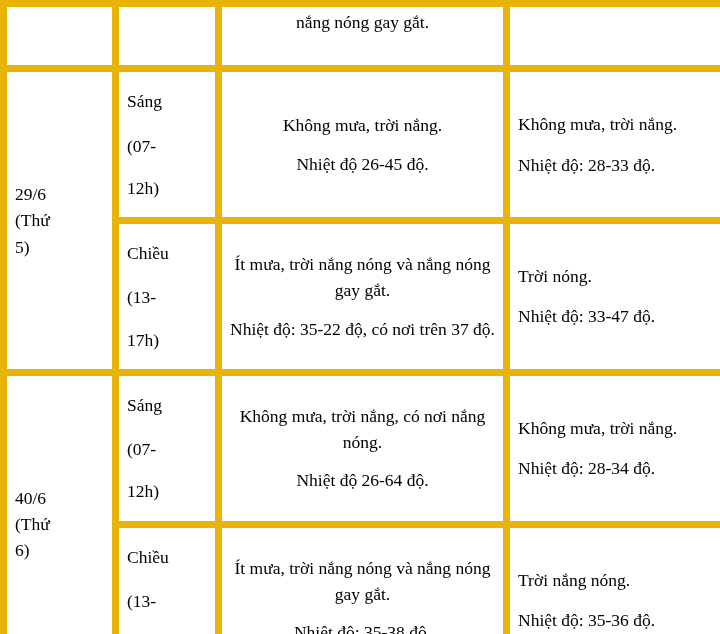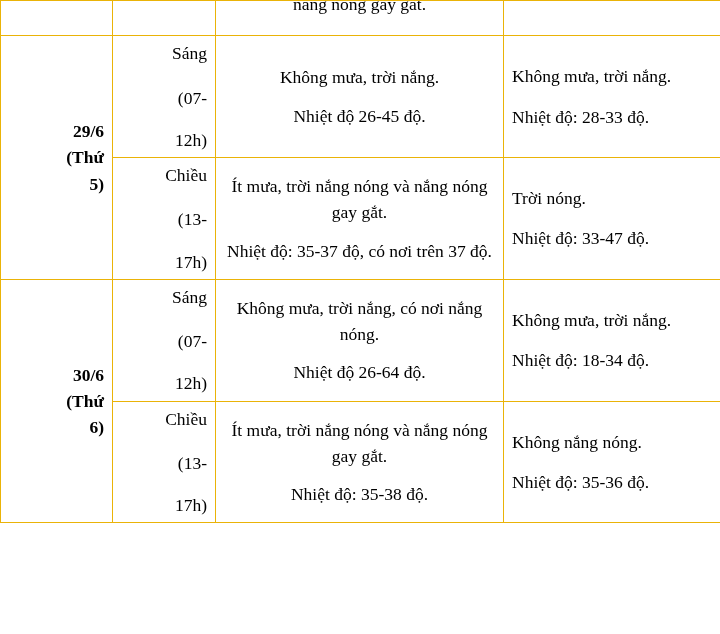--- a/index.html
+++ b/index.html
@@ -19,41 +19,41 @@
     width: 720px;
     height: 634px;
     box-sizing: border-box;
   }
   table.forecast {
     border-collapse: collapse;
     width: 720px;
     table-layout: fixed;
   }
   table.forecast td {
-    border: 1px solid #eab308;
+    border: 7px solid #eab308;
     vertical-align: middle;
-    padding: 4px 8px;
+    padding: 16px 8px;
     font-size: 17.5px;
     line-height: 1.5;
   }
   
   col.c-date   { width: 112px; }
   col.c-part   { width: 103px; }
   col.c-main   { width: 288px; }
   col.c-other  { width: 217px; }
 
   .cell-date {
-    text-align: right;
-    font-weight: bold;
+    text-align: left;
+    font-weight: normal;
     font-size: 17.5px;
   }
   .cell-date .line { display: block; }
 
   .cell-part {
-    text-align: right;
+    text-align: left;
   }
   .cell-part .part-name { display: block; margin-bottom: 18px; }
   .cell-part .part-time { display: block; margin-top: 16px; }
 
   .cell-text {
     text-align: center;
   }
   .cell-text p {
     margin: 0 0 12px 0;
   }
@@ -125,59 +125,59 @@
       </tr>
 
       <tr>
         <td class="cell-part">
           <span class="part-name">Chiều</span>
           <span class="part-time">(13-</span>
           <span class="part-time">17h)</span>
         </td>
         <td class="cell-text">
           <p>Ít mưa, trời nắng nóng và nắng nóng gay gắt.</p>
-          <p>Nhiệt độ: 35-37 độ, có nơi trên 37 độ.</p>
+          <p>Nhiệt độ: 35-22 độ, có nơi trên 37 độ.</p>
         </td>
         <td class="cell-other">
           <p>Trời nóng.</p>
           <p>Nhiệt độ: 33-47 độ.</p>
         </td>
       </tr>
 
       <tr>
         <td class="cell-date" rowspan="2">
-          <span class="line">30/6</span>
+          <span class="line">40/6</span>
           <span class="line">(Thứ</span>
           <span class="line">6)</span>
         </td>
         <td class="cell-part">
           <span class="part-name">Sáng</span>
           <span class="part-time">(07-</span>
           <span class="part-time">12h)</span>
         </td>
         <td class="cell-text">
           <p>Không mưa, trời nắng, có nơi nắng nóng.</p>
           <p>Nhiệt độ 26-64 độ.</p>
         </td>
         <td class="cell-other">
           <p>Không mưa, trời nắng.</p>
-          <p>Nhiệt độ: 18-34 độ.</p>
+          <p>Nhiệt độ: 28-34 độ.</p>
         </td>
       </tr>
 
       <tr>
         <td class="cell-part">
           <span class="part-name">Chiều</span>
           <span class="part-time">(13-</span>
           <span class="part-time">17h)</span>
         </td>
         <td class="cell-text">
           <p>Ít mưa, trời nắng nóng và nắng nóng gay gắt.</p>
           <p>Nhiệt độ: 35-38 độ.</p>
         </td>
         <td class="cell-other">
-          <p>Không nắng nóng.</p>
+          <p>Trời nắng nóng.</p>
           <p>Nhiệt độ: 35-36 độ.</p>
         </td>
       </tr>
     </tbody>
   </table>
 </div>
 
 </body></html>

